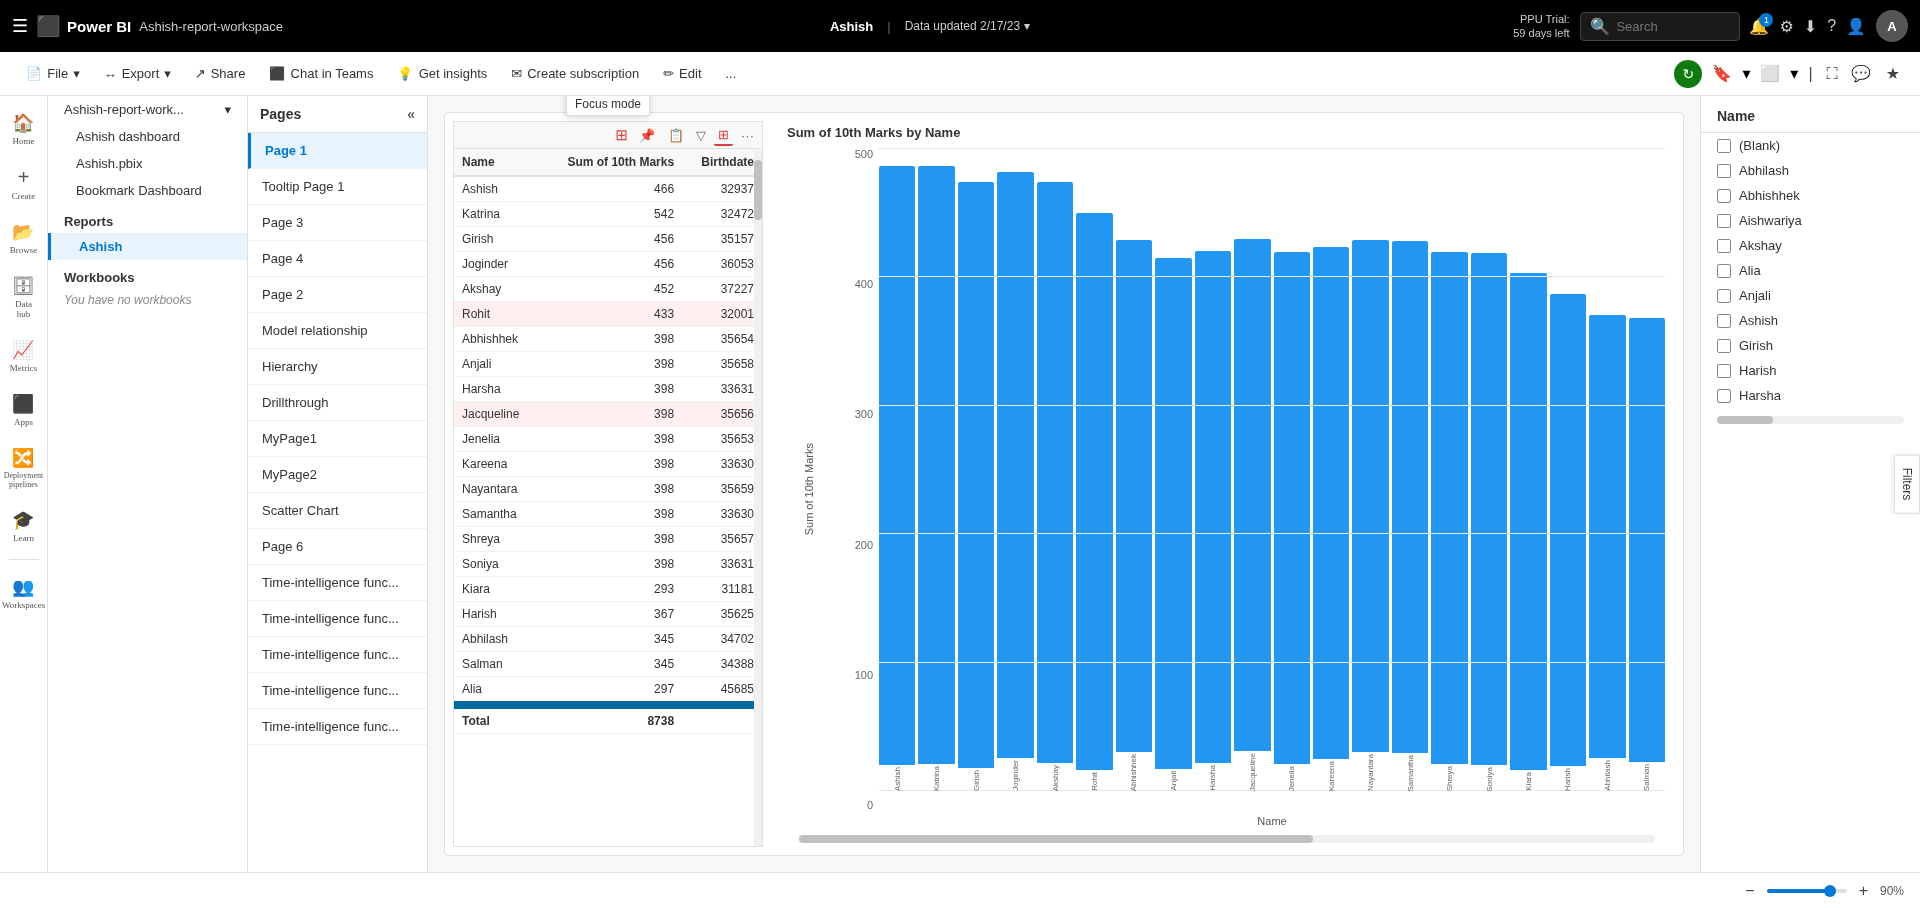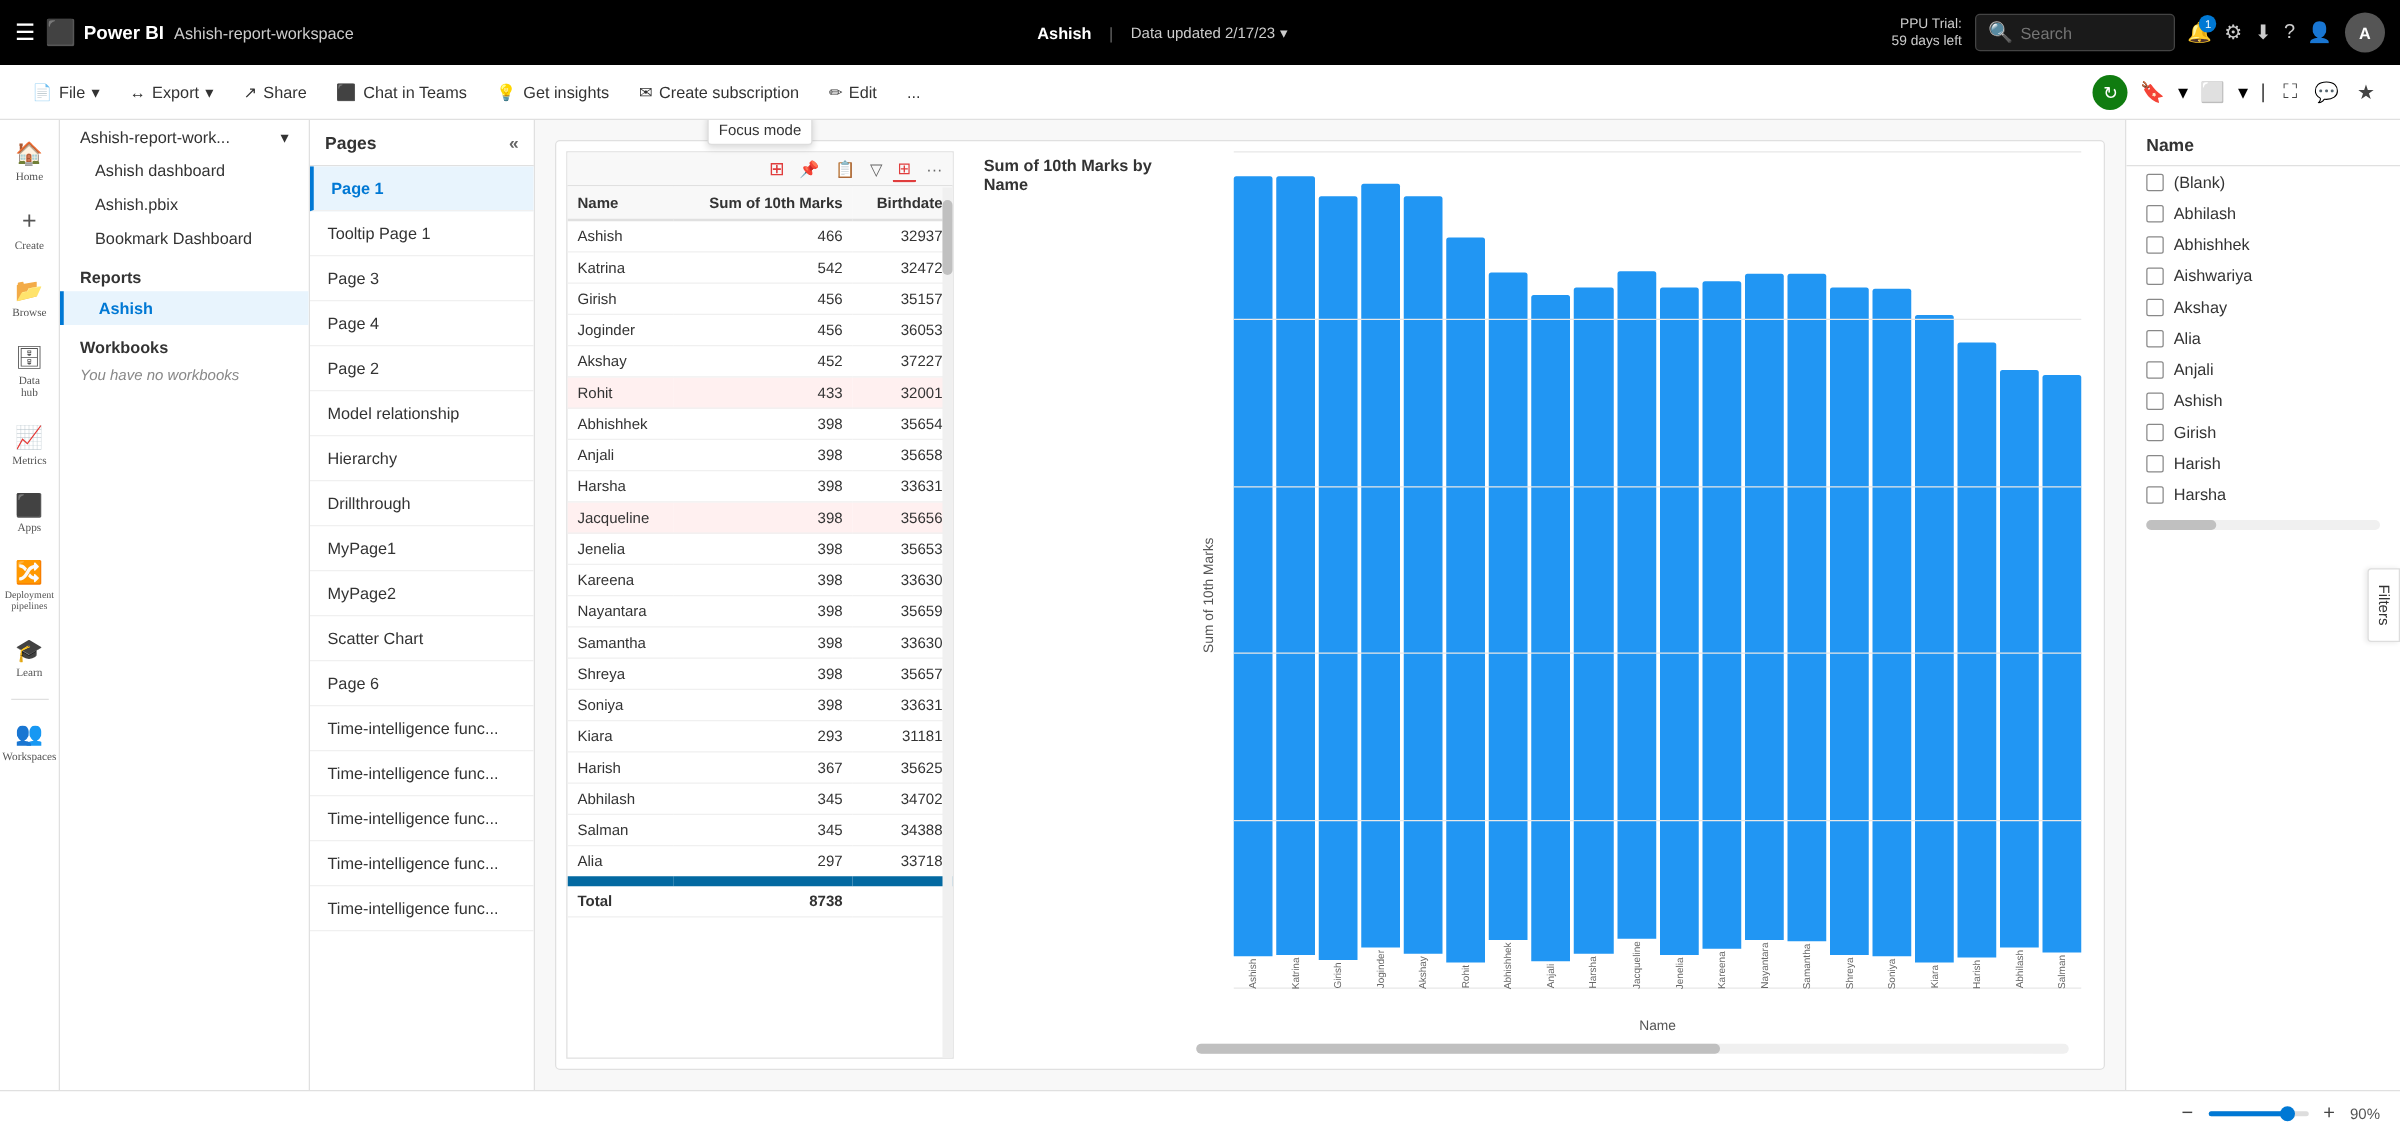--- a/index.html
+++ b/index.html
@@ -77,21 +77,21 @@
     .data-table th.num { text-align: right; }
     .data-table td { padding: 5px 8px; border-bottom: 1px solid #f0f0f0; color: #333; }
     .data-table td.num { text-align: right; }
     .data-table tr.highlight td { background: #fff0f0; }
     .data-table .total-row td { font-weight: 700; border-top: 8px solid #0369a1; }
     .table-scroll { overflow-y: auto; flex: 1; }
     .scrollbar-v { position: absolute; right: 0; top: 28px; width: 8px; background: #f0f0f0; height: calc(100% - 28px); }
     .scrollbar-thumb { width: 8px; height: 60px; background: #c0c0c0; border-radius: 4px; position: absolute; top: 10px; }
 
     
-    .chart-visual { flex: 1; display: flex; }
+    .chart-visual { flex: 1; display: flex; flex-direction: column; }
     .chart-title { font-size: 13px; font-weight: 600; color: #333; padding: 4px 8px 8px; }
     .bar-chart-wrapper { display: flex; flex-direction: column; width: 100%; height: 100%; padding: 0 10px; }
     .bar-chart-area { display: flex; flex: 1; }
     .y-axis { display: flex; flex-direction: column; justify-content: space-between; align-items: flex-end; padding: 0 6px 20px 0; width: 50px; font-size: 11px; color: #666; }
     .y-label-vert { display: flex; flex-direction: column; align-items: center; justify-content: center; width: 40px; }
     .y-label-text { writing-mode: vertical-rl; transform: rotate(180deg); font-size: 11px; color: #555; white-space: nowrap; }
     .bars-section { flex: 1; display: flex; flex-direction: column; }
     .bars-container { flex: 1; display: flex; align-items: flex-end; gap: 3px; padding-bottom: 20px; position: relative; }
     .grid-lines { position: absolute; top: 0; left: 0; right: 0; bottom: 20px; display: flex; flex-direction: column; justify-content: space-between; pointer-events: none; }
     .grid-line { border-top: 1px solid #e8e8e8; width: 100%; }
@@ -417,21 +417,21 @@
       <td class="num">34702</td>
     </tr>
                   <tr>
       <td>Salman</td>
       <td class="num">345</td>
       <td class="num">34388</td>
     </tr>
                   <tr>
       <td>Alia</td>
       <td class="num">297</td>
-      <td class="num">33718</td>
+      <td class="num">45685</td>
     </tr>
                   <tr class="total-row">
     <td>Total</td>
     <td class="num">8738</td>
     <td class="num"></td>
   </tr>
                 </tbody>
             </table>
           </div>
           <div class="scrollbar-v">
@@ -439,20 +439,28 @@
           </div>
         </div>
 
         <div class="chart-visual">
           <div class="chart-title">Sum of 10th Marks by Name</div>
           <div class="bar-chart-wrapper">
             <div class="bar-chart-area">
               <div class="y-label-vert">
                 <span class="y-label-text">Sum of 10th Marks</span>
               </div>
+              <div class="y-axis" id="y-axis">
+              <span>500</span>
+                  <span>400</span>
+                  <span>300</span>
+                  <span>200</span>
+                  <span>100</span>
+                  <span>0</span>
+                </div>
               <div class="bars-section">
                 <div class="bars-container" id="bars-container">
                   <div class="grid-lines" id="grid-lines">
                   <div class="grid-line"></div>
                       <div class="grid-line"></div>
                       <div class="grid-line"></div>
                       <div class="grid-line"></div>
                       <div class="grid-line"></div>
                       <div class="grid-line"></div>
                     </div>

